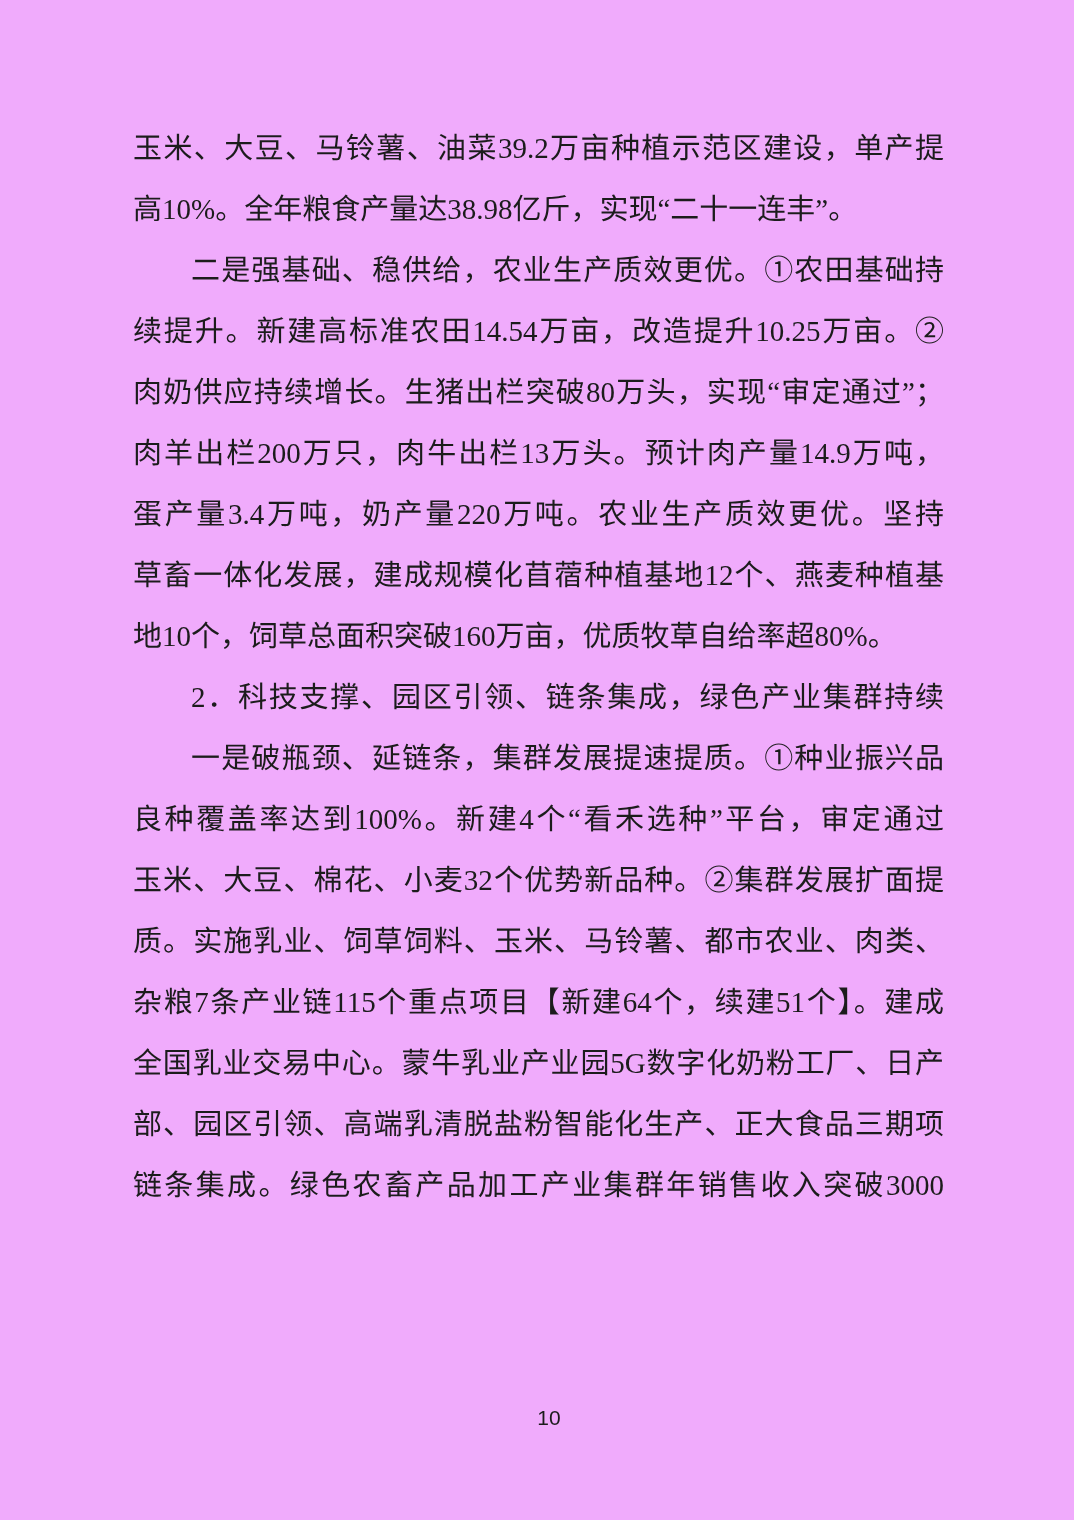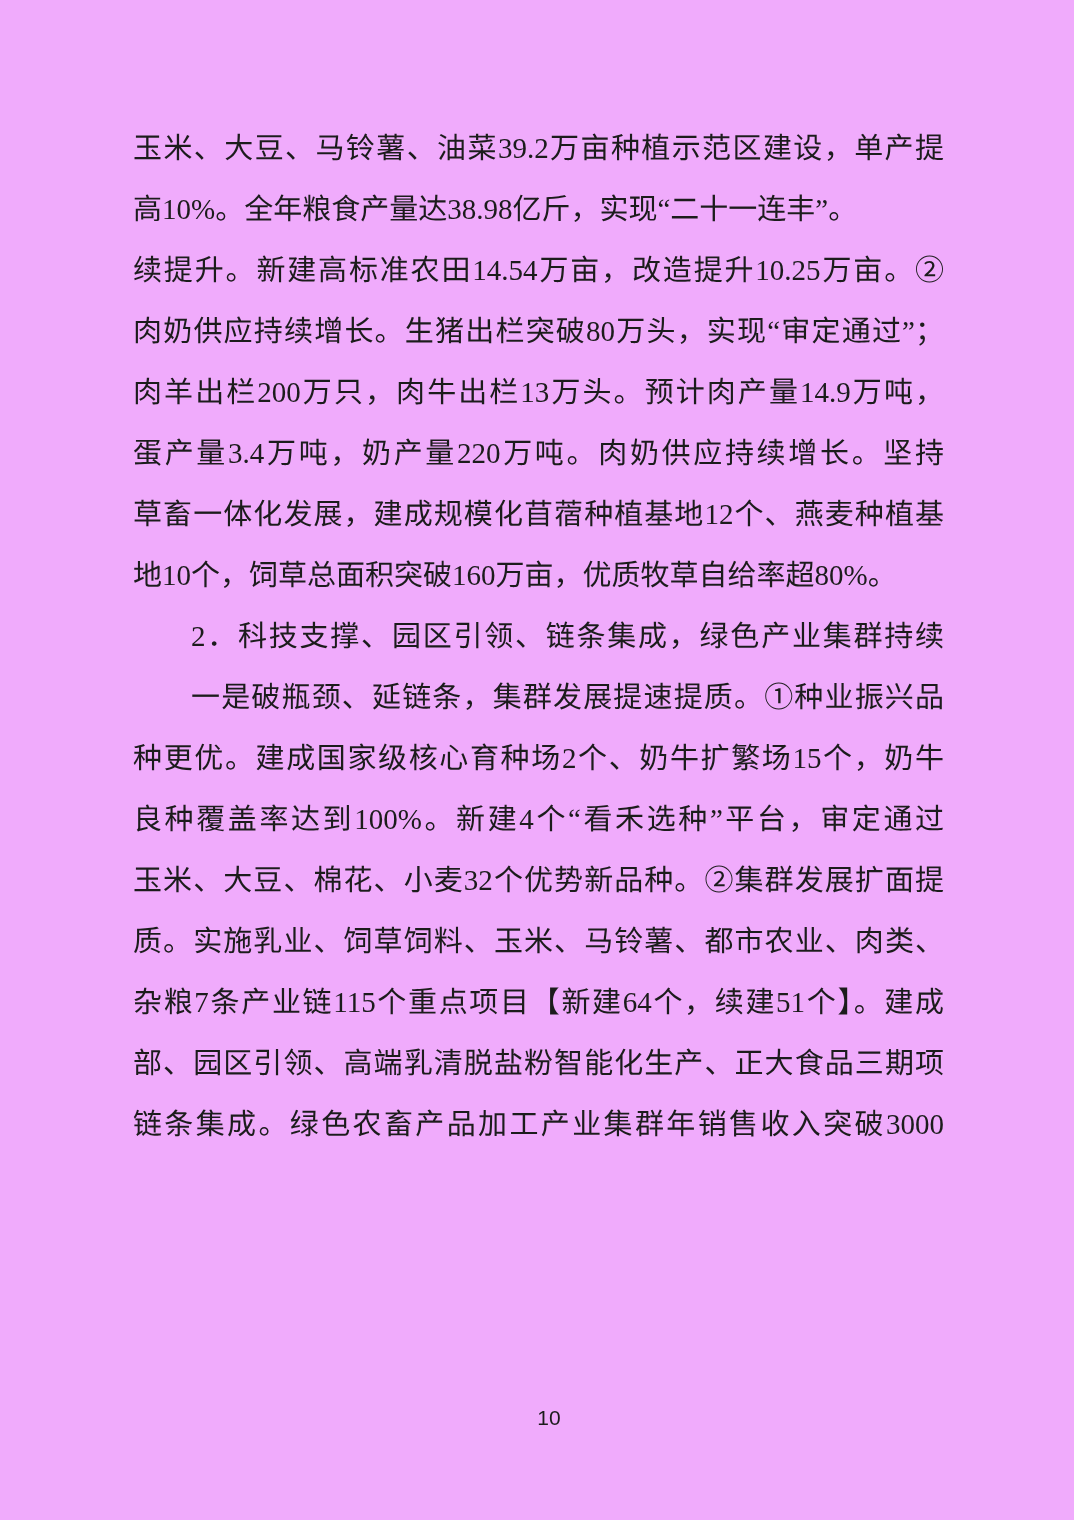--- a/index.html
+++ b/index.html
@@ -65,37 +65,38 @@
 <body>
 
 <div class="page">
   <div class="doc-body" id="doc-body">
 
   <div class="para">
         <div class="line justify">玉米、大豆、马铃薯、油菜39.2万亩种植示范区建设，单产提</div>
         <div class="line natural">高10%。全年粮食产量达38.98亿斤，实现“二十一连丰”。</div>
       </div>
       <div class="para">
+        <div class="line justify indent">二是强基础、稳供给，农业生产质效更优。①农田基础持</div>
         <div class="line justify">续提升。新建高标准农田14.54万亩，改造提升10.25万亩。②</div>
         <div class="line justify">肉奶供应持续增长。生猪出栏突破80万头，实现“审定通过”；</div>
         <div class="line justify">肉羊出栏200万只，肉牛出栏13万头。预计肉产量14.9万吨，</div>
-        <div class="line justify">蛋产量3.4万吨，奶产量220万吨。肉奶供应持续增长。坚持</div>
+        <div class="line justify">蛋产量3.4万吨，奶产量220万吨。农业生产质效更优。坚持</div>
         <div class="line justify">草畜一体化发展，建成规模化苜蓿种植基地12个、燕麦种植基</div>
         <div class="line natural">地10个，饲草总面积突破160万亩，优质牧草自给率超80%。</div>
       </div>
       <div class="para">
         <div class="line justify indent">2．科技支撑、园区引领、链条集成，绿色产业集群持续</div>
       </div>
       <div class="para">
         <div class="line justify indent">一是破瓶颈、延链条，集群发展提速提质。①种业振兴品</div>
-        <div class="line justify">种更优。建成国家级核心育种场2个、奶牛扩繁场15个，奶牛</div>
         <div class="line justify">良种覆盖率达到100%。新建4个“看禾选种”平台，审定通过</div>
         <div class="line justify">玉米、大豆、棉花、小麦32个优势新品种。②集群发展扩面提</div>
         <div class="line justify">质。实施乳业、饲草饲料、玉米、马铃薯、都市农业、肉类、</div>
         <div class="line justify">杂粮7条产业链115个重点项目【新建64个，续建51个】。建成</div>
+        <div class="line justify">全国乳业交易中心。蒙牛乳业产业园5G数字化奶粉工厂、日产</div>
         <div class="line justify">部、园区引领、高端乳清脱盐粉智能化生产、正大食品三期项</div>
         <div class="line justify">链条集成。绿色农畜产品加工产业集群年销售收入突破3000</div>
       </div>
     </div>
   <div class="page-footer">
     <span class="page-number">10</span>
   </div>
 </div>
 
 </body></html>

